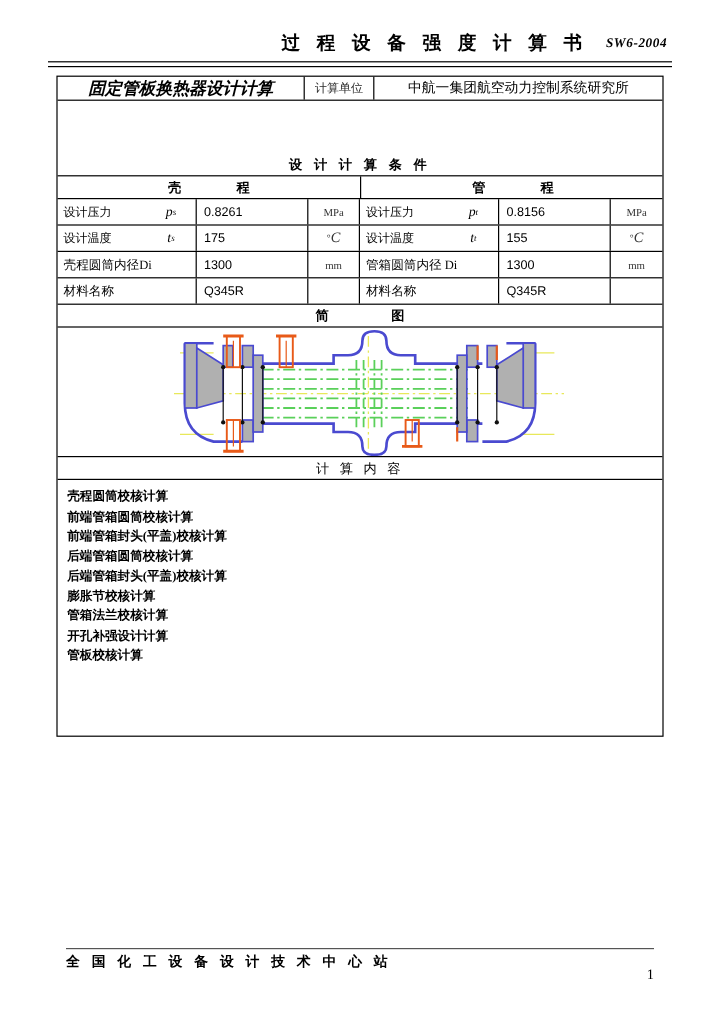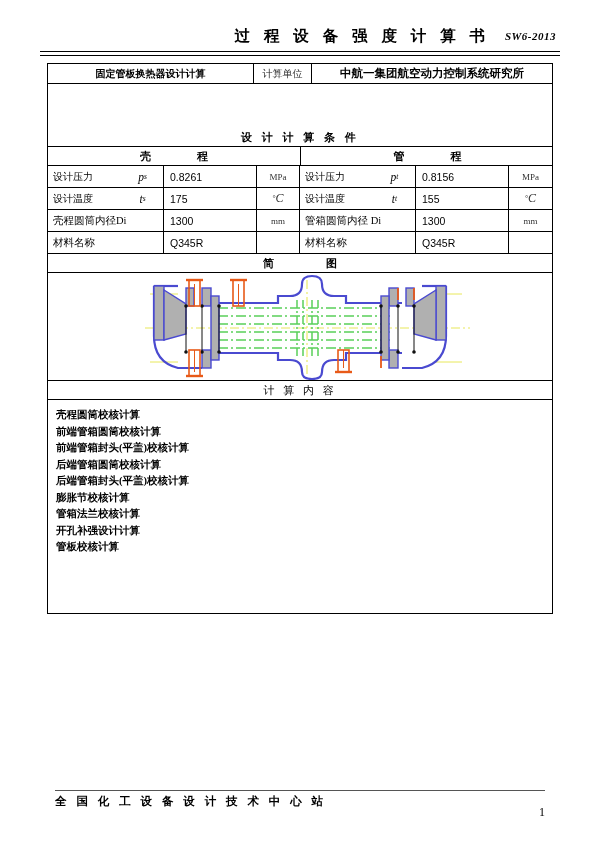--- a/index.html
+++ b/index.html
@@ -89,32 +89,33 @@
     overflow: hidden;
     white-space: nowrap;
   }
   .cell.bordered-r { border-right: 0.9px solid #000; }
 
   .r1 { height: 20px; }
   .r1 .title-main {
     flex: 0 0 206px;
     justify-content: center;
     font-weight: bold;
-    font-size: 10px;
+    font-size: 14px;
+    font-style: italic;
   }
   .r1 .unit-label {
     flex: 0 0 58px;
     justify-content: center;
     font-size: 10px;
     color: #2a2a2a;
   }
   .r1 .company {
     flex: 1;
     justify-content: center;
-    font-weight: bold;
+    font-weight: normal;
     font-size: 11.5px;
   }
 
   .r2 { height: 19px; margin-top: 44px; }
   .r2 .cond {
     flex: 1;
     justify-content: center;
     font-weight: bold;
     font-size: 11px;
     letter-spacing: 3.5px;
@@ -239,21 +240,21 @@
     top: 805px;
     font-size: 12px;
     font-family: "Liberation Serif", "DejaVu Serif", serif;
   }
 </style>
 </head>
 <body>
 
 <div class="page-header">
   <div class="doc-title">过 程 设 备 强 度 计 算 书</div>
-  <div class="doc-code">SW6-2013</div>
+  <div class="doc-code">SW6-2004</div>
 </div>
 <div class="header-rule"></div>
 <div class="header-rule2"></div>
 
 <div class="main-table">
 
   <div class="row r1">
     <div class="cell title-main bordered-r">固定管板换热器设计计算</div>
     <div class="cell unit-label bordered-r">计算单位</div>
     <div class="cell company">中航一集团航空动力控制系统研究所</div>

